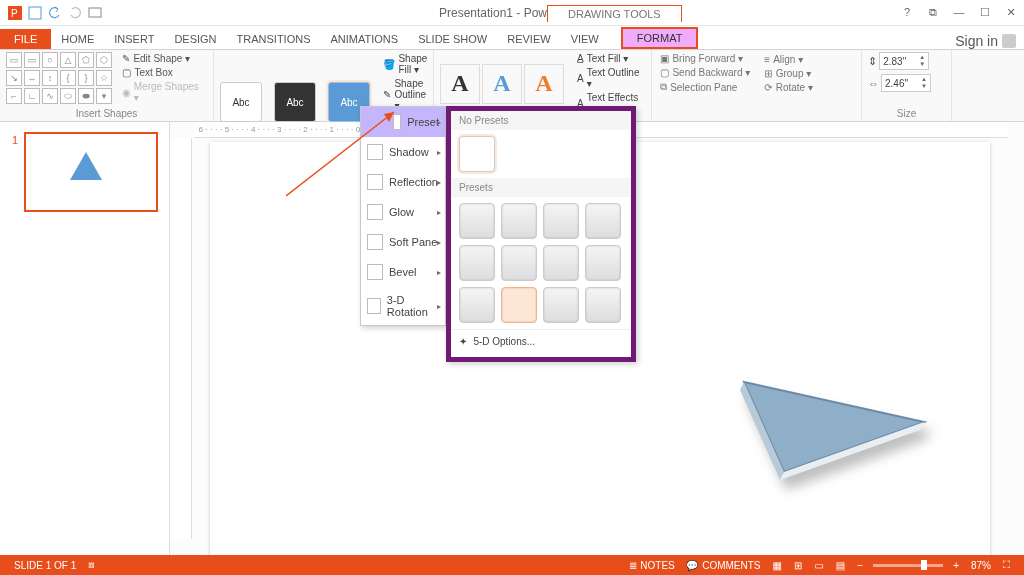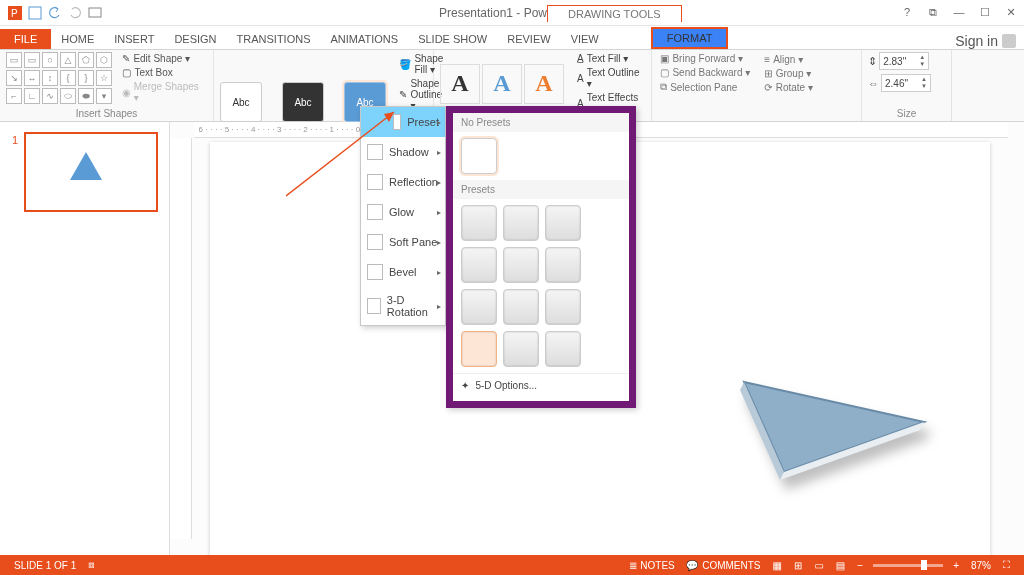--- a/index.html
+++ b/index.html
@@ -11,37 +11,37 @@
 .qa-icon { width: 14px; height: 14px; display: inline-block; }
 .title-center { position: absolute; left: 50%; transform: translateX(-50%); font-size: 12px; color: #666; }
 .contextual-tab-label { position: absolute; left: 547px; color: #777; font-size: 11px; padding: 2px 20px; background: #fff; border: 1px solid #e84e1c; border-bottom: none; top: 5px; }
 .win-controls { position: absolute; right: 6px; display: flex; gap: 12px; color: #666; }
 .win-controls span { width: 14px; text-align: center; }
 
 
 .tabs-row { height: 24px; background: #fff; display: flex; align-items: flex-end; border-bottom: 1px solid #d4d4d4; position: relative; }
 .tab { padding: 4px 10px; font-size: 11px; color: #555; cursor: default; }
 .tab.file { background: #e84e1c; color: #fff; padding: 4px 14px; }
-.tab.format { border: 2px solid #e84e1c; color: #333; background: #3b82f6; margin-left: 42px; padding: 3px 14px; }
+.tab.format { border: 2px solid #e84e1c; color: #333; background: #f0abfc; margin-left: 12px; padding: 3px 14px; }
 .signin { position: absolute; right: 8px; font-size: 14px; color: #555; display: flex; align-items: center; gap: 4px; }
 .signin .avatar { width: 14px; height: 14px; background: #ccc; border-radius: 2px; }
 
 
 .ribbon { height: 72px; background: #f9f9f9; border-bottom: 1px solid #d4d4d4; display: flex; position: relative; }
 .ribbon-group { border-right: 1px solid #e4e4e4; padding: 2px 6px 0 6px; display: flex; flex-direction: column; justify-content: space-between; }
 .ribbon-group-label { font-size: 10px; color: #888; text-align: center; padding-bottom: 2px; }
 .ribbon-row { display: flex; align-items: center; gap: 4px; }
 
 
 .shape-gallery { display: grid; grid-template-columns: repeat(6, 16px); grid-template-rows: repeat(3, 16px); gap: 2px; }
 .shape-gallery .sicon { width: 16px; height: 16px; border: 1px solid #bbb; background: #fff; font-size: 9px; text-align: center; line-height: 14px; color: #888; }
 .isbtn { font-size: 10px; color: #555; display: flex; align-items: center; gap: 3px; padding: 1px 2px; }
 
 
-.style-gal { display: flex; gap: 20px; }
+.style-gal { display: flex; gap: 12px; }
 .styleprev { width: 42px; height: 40px; border: 1px solid #ccc; display: flex; align-items: center; justify-content: center; font-size: 10px; border-radius: 3px; }
 .styleprev.white { background: #fff; color: #333; }
 .styleprev.black { background: #333; color: #fff; }
 .styleprev.blue { background: #5b9bd5; color: #fff; border-color: #9bc2e6; box-shadow: 0 0 0 2px #fde6d6; }
 .sf-col { display: flex; flex-direction: column; gap: 1px; margin-left: 6px; }
 .sf-item { font-size: 10px; color: #444; display: flex; align-items: center; gap: 3px; padding: 1px 3px; }
 .sf-item.hl { border: 2px solid #e84e1c; background: #fff; }
 
 
 .wa-gal { display: flex; gap: 2px; }
@@ -74,24 +74,24 @@
 
 
 .big-tri { position: absolute; right: 80px; top: 230px; }
 .big-tri svg { filter: drop-shadow(6px 10px 6px rgba(0,0,0,0.25)); }
 
 
 .fx-menu { position: absolute; top: 106px; left: 360px; width: 86px; background: #fff; border: 1px solid #c8c8c8; box-shadow: 2px 2px 6px rgba(0,0,0,0.2); z-index: 20; }
 .fx-item { display: flex; align-items: center; gap: 6px; padding: 7px 6px; font-size: 11px; color: #444; position: relative; }
 .fx-item .sq { width: 16px; height: 16px; border: 1px solid #bbb; background: #fff; }
 .fx-item .arrow { position: absolute; right: 4px; font-size: 8px; color: #666; }
-.fx-item.hl { background: #7dd3fc; padding-left: 32px; }
-
-
-.preset-fly { position: absolute; top: 106px; left: 446px; width: 190px; background: #fff; border: 7px solid #701a75; box-shadow: 2px 2px 6px rgba(0,0,0,0.2); z-index: 20; padding-bottom: 4px; }
+.fx-item.hl { background: #c4b5fd; padding-left: 32px; }
+
+
+.preset-fly { position: absolute; top: 106px; left: 446px; width: 190px; background: #fff; border: 5px solid #701a75; box-shadow: 2px 2px 6px rgba(0,0,0,0.2); z-index: 20; padding-bottom: 4px; }
 .preset-hdr { font-size: 10px; color: #888; padding: 4px 8px; background: #f5f5f5; }
 .preset-grid { display: flex; flex-wrap: wrap; gap: 6px; padding: 6px 8px; }
 .preset-sw { width: 36px; height: 36px; border: 1px solid #ccc; background: linear-gradient(#f5f5f5,#ddd); border-radius: 4px; box-shadow: inset 0 0 2px rgba(0,0,0,0.2); }
 .preset-sw.hl { background: #fde6d6; border-color: #f4b183; }
 .preset-sw.none { background: #fff; box-shadow: 0 0 0 2px #fde6d6; }
 .opt3d { display: flex; align-items: center; gap: 6px; padding: 6px 8px; border-top: 1px solid #eee; font-size: 10px; color: #444; }
 
 
 .red-arrow { position: absolute; top: 108px; left: 286px; z-index: 30; pointer-events: none; }
 

